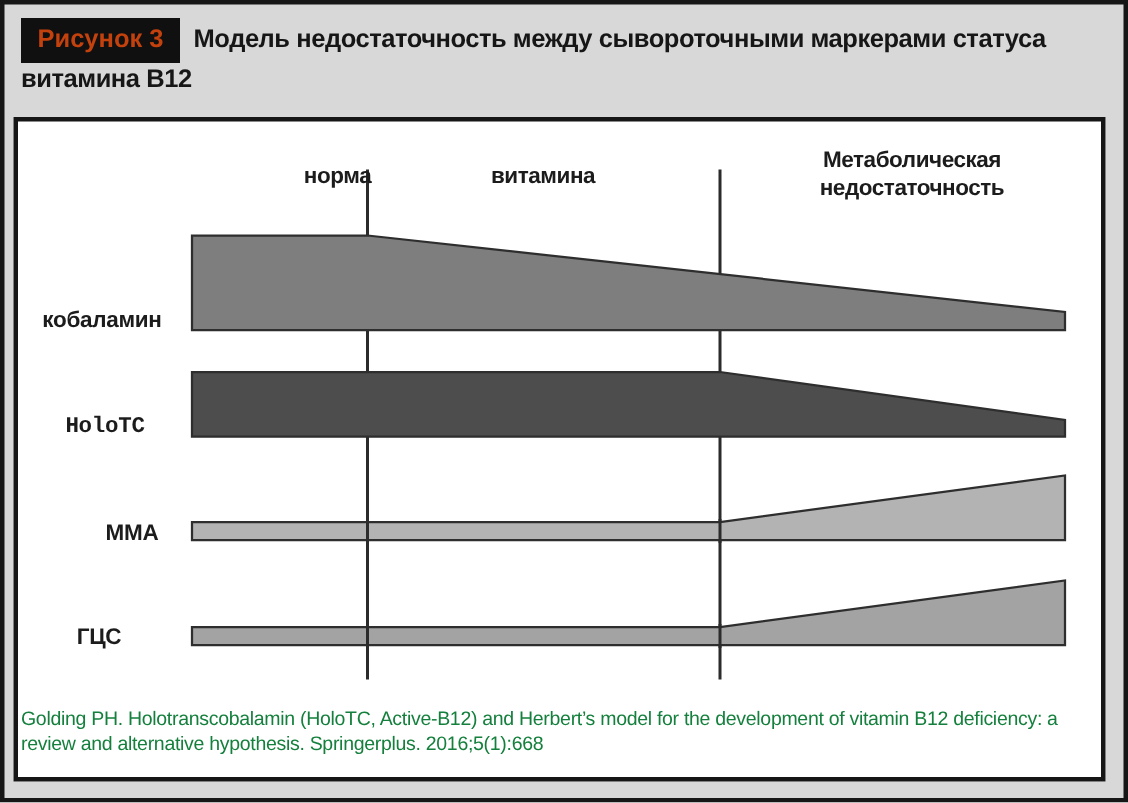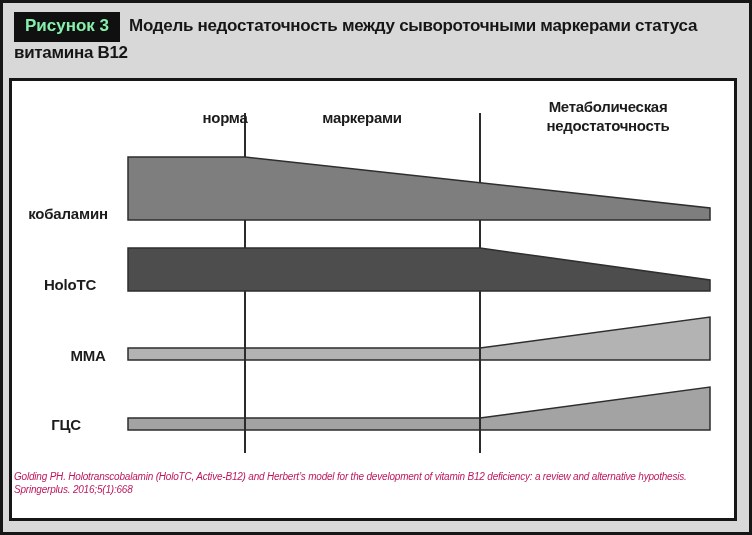--- a/index.html
+++ b/index.html
@@ -10,43 +10,42 @@
     box-shadow: inset 0 0 0 3px #161616;
     font-family:"Liberation Sans", sans-serif;
     overflow:hidden;
   }
   .header {
     position:absolute; left:14px; top:12px; width:692px;
     font-weight:bold; font-size:17px; line-height:1.35;
     letter-spacing:-0.3px; color:#161616;
   }
   .chip {
-    display:inline-block; background:#101010; color:#86efac;
+    display:inline-block; background:#101010; color:#c2410c;
     padding:3px 11px 4px 11px; margin-right:9px;
     font-size:17px; font-weight:bold; letter-spacing:0;
   }
   .panel {
     position:absolute; left:9px; top:78px;
     width:728px; height:443px;
     background:#ffffff; border:3px solid #161616;
     box-sizing:border-box;
   }
   .diagram-svg { position:absolute; left:0; top:0; }
   .lbl {
     position:absolute; color:#1c1c1c; text-align:center;
     transform:translateX(-50%); white-space:nowrap;
   }
   .zone-lbl { font-size:15px; font-weight:bold; letter-spacing:-0.3px; }
   .zone-lbl.wrap { white-space:normal; width:160px; line-height:1.25; }
   .row-lbl { font-size:15px; font-weight:bold; letter-spacing:-0.2px; }
   .citation {
     position:absolute; left:14px; top:470px; width:716px;
-    font-size:10px; line-height:1.32; letter-spacing:-0.2px;
-    color:#be185d;
-    font-style:italic;
+    font-size:13px; line-height:1.32; letter-spacing:-0.2px;
+    color:#15803d;
   }
 </style>
 </head>
 <body>
 
 <div class="page">
 
   <div class="header">
     <span class="chip">Рисунок 3</span><span>Модель недостаточность между сывороточными маркерами статуса витамина B12</span>
   </div>
@@ -63,23 +62,23 @@
     <polygon points="128,348 480,348 710,317 710,360 128,360" stroke="#2e2e2e" stroke-width="1.5" fill="#b3b3b3"></polygon>
     <polygon points="128,418 480,418 710,387 710,430 128,430" stroke="#2e2e2e" stroke-width="1.5" fill="#a3a3a3"></polygon>
 
     <line x1="245" y1="346" x2="245" y2="362" stroke="#2b2b2b" stroke-width="2"></line>
     <line x1="245" y1="416" x2="245" y2="432" stroke="#2b2b2b" stroke-width="2"></line>
     <line x1="480" y1="346" x2="480" y2="362" stroke="#2b2b2b" stroke-width="2"></line>
     <line x1="480" y1="416" x2="480" y2="432" stroke="#2b2b2b" stroke-width="2"></line>
   </svg>
 
   <div class="lbl zone-lbl" style="left:186px; top:109px;margin-left:39px;">норма</div>
-  <div class="lbl zone-lbl" style="left:362px; top:109px;">маркерами</div>
+  <div class="lbl zone-lbl" style="left:362px; top:109px;">витамина</div>
   <div class="lbl zone-lbl wrap" style="left:608px; top:98px;">Метаболическая недостаточность</div>
 
   <div class="lbl row-lbl" style="left:68px; top:205px;">кобаламин</div>
-  <div class="lbl row-lbl" style="left:70px; top:276px;">HoloTC</div>
+  <div class="lbl row-lbl" style="left:70px; top:276px;font-family:Liberation Mono, monospace;">HoloTC</div>
   <div class="lbl row-lbl" style="left:62px; top:347px;margin-left:26px;">MMA</div>
   <div class="lbl row-lbl" style="left:66px; top:416px;text-align:center;">ГЦС</div>
 
   <div class="citation">Golding PH. Holotranscobalamin (HoloTC, Active-B12) and Herbert’s model for the development of vitamin B12 deficiency: a review and alternative hypothesis. Springerplus. 2016;5(1):668</div>
 
 </div>
 
 </body></html>

